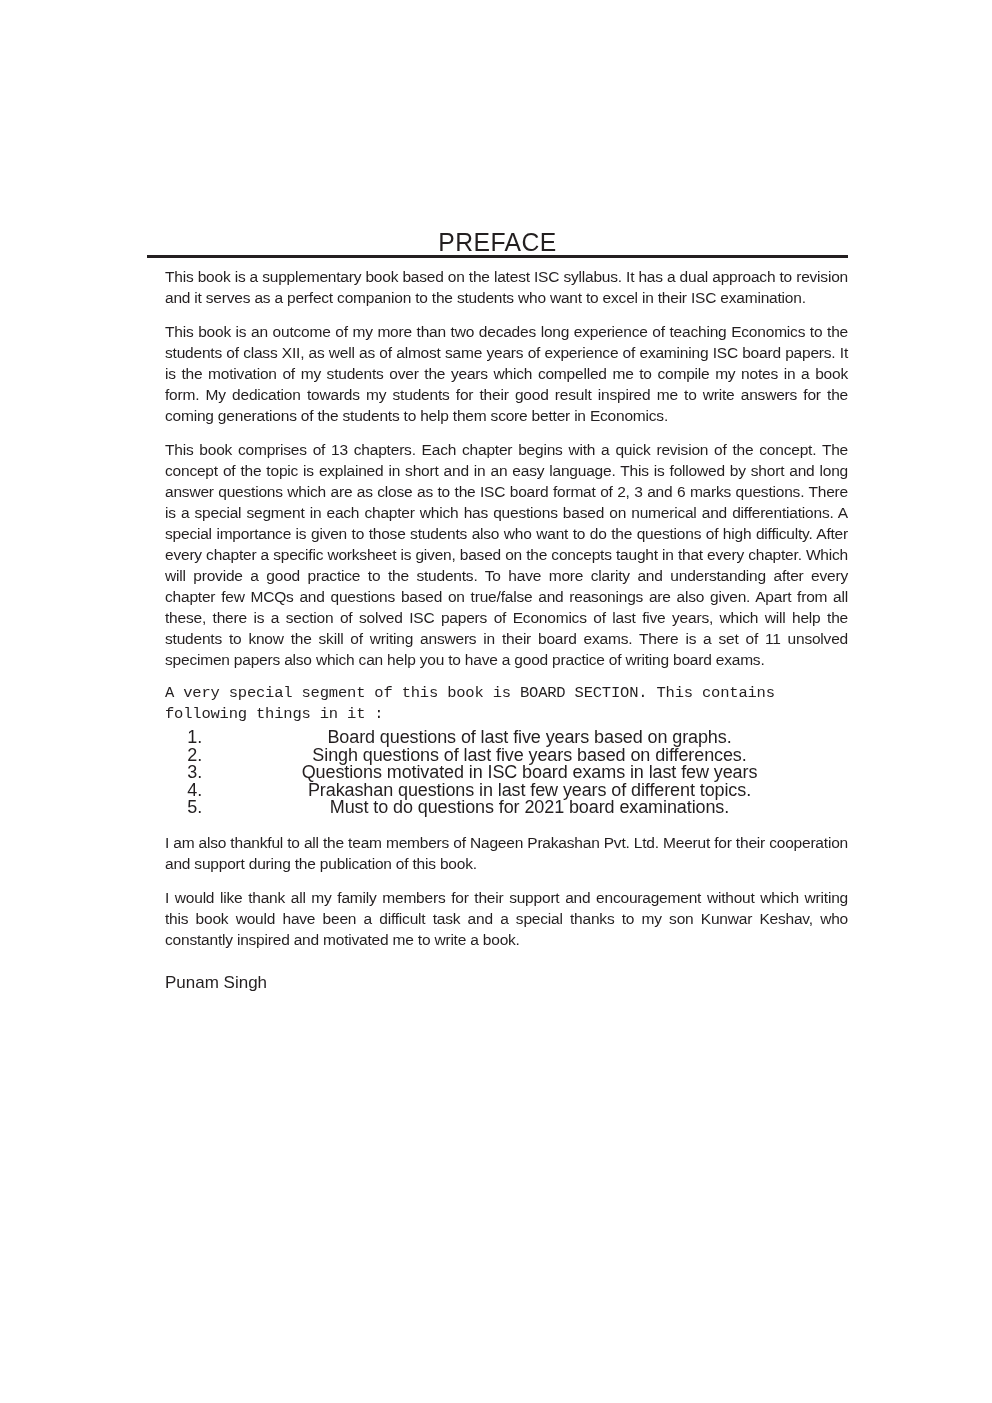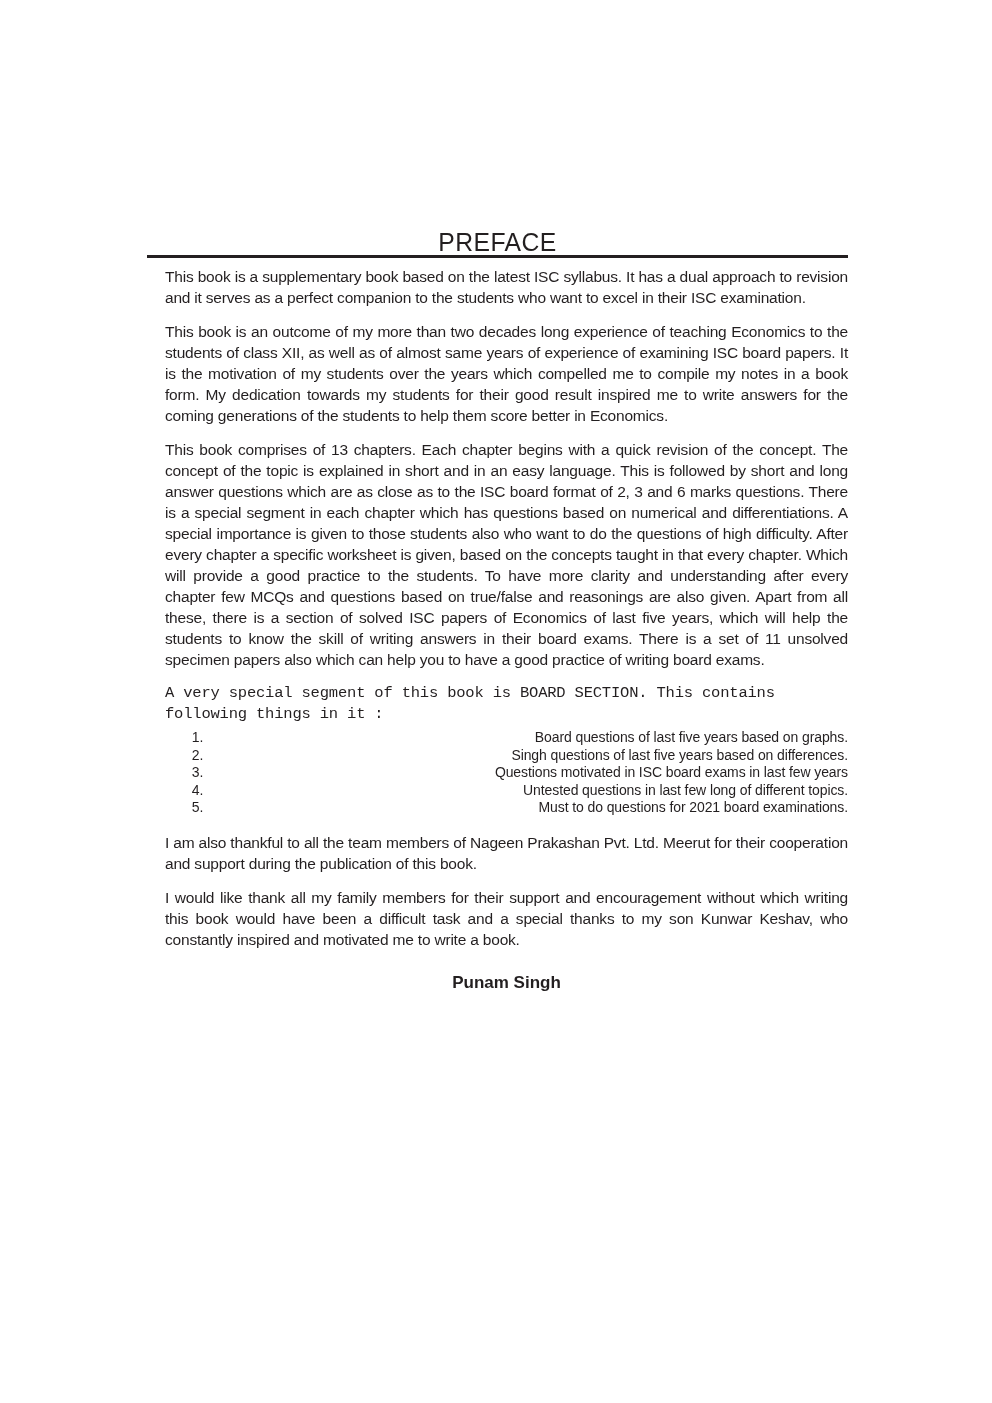--- a/index.html
+++ b/index.html
@@ -37,29 +37,29 @@
     font-size: 15.5px;
     line-height: 21px;
     letter-spacing: -0.2px;
     text-align: justify;
   }
   .content p { margin-bottom: 13px; }
   .content p.board-intro { margin-bottom: 4px; text-align: left; font-family: Liberation Mono, monospace; }
   ol.board-list {
     margin: 0 0 15px 0;
     padding-left: 42px;
-    font-size: 14px;
+    font-size: 18px;
     line-height: 17.6px;
     letter-spacing: -0.1px;
-    text-align: right;
+    text-align: center;
   }
   ol.board-list li { padding-left: 4px; }
   .signature {
-    text-align: center;
-    font-weight: 700;
+    text-align: left;
+    font-weight: 400;
     font-size: 17px;
     letter-spacing: 0;
     margin-top: 22px;
   }
 </style>
 </head>
 <body>
 
 <div class="page">
 
@@ -75,21 +75,21 @@
     <p>This book is an outcome of my more than two decades long experience of teaching Economics to the students of class XII, as well as of almost same years of experience of examining ISC board papers. It is the motivation of my students over the years which compelled me to compile my notes in a book form. My dedication towards my students for their good result inspired me to write answers for the coming generations of the students to help them score better in Economics.</p>
 
     <p>This book comprises of 13 chapters. Each chapter begins with a quick revision of the concept. The concept of the topic is explained in short and in an easy language. This is followed by short and long answer questions which are as close as to the ISC board format of 2, 3 and 6 marks questions. There is a special segment in each chapter which has questions based on numerical and differentiations. A special importance is given to those students also who want to do the questions of high difficulty. After every chapter a specific worksheet is given, based on the concepts taught in that every chapter. Which will provide a good practice to the students. To have more clarity and understanding after every chapter few MCQs and questions based on true/false and reasonings are also given. Apart from all these, there is a section of solved ISC papers of Economics of last five years, which will help the students to know the skill of writing answers in their board exams. There is a set of 11 unsolved specimen papers also which can help you to have a good practice of writing board exams.</p>
 
     <p class="board-intro">A very special segment of this book is BOARD SECTION. This contains following things in it :</p>
 
     <ol class="board-list">
       <li>Board questions of last five years based on graphs.</li>
       <li>Singh questions of last five years based on differences.</li>
       <li>Questions motivated in ISC board exams in last few years</li>
-      <li>Untested questions in last few long of different topics.</li>
+      <li>Prakashan questions in last few years of different topics.</li>
       <li>Must to do questions for 2021 board examinations.</li>
     </ol>
 
     <p>I am also thankful to all the team members of Nageen Prakashan Pvt. Ltd. Meerut for their cooperation and support during the publication of this book.</p>
 
     <p>I would like thank all my family members for their support and encouragement without which writing this book would have been a difficult task and a special thanks to my son Kunwar Keshav, who constantly inspired and motivated me to write a book.</p>
 
 
     <div class="signature">Punam Singh</div>
 

